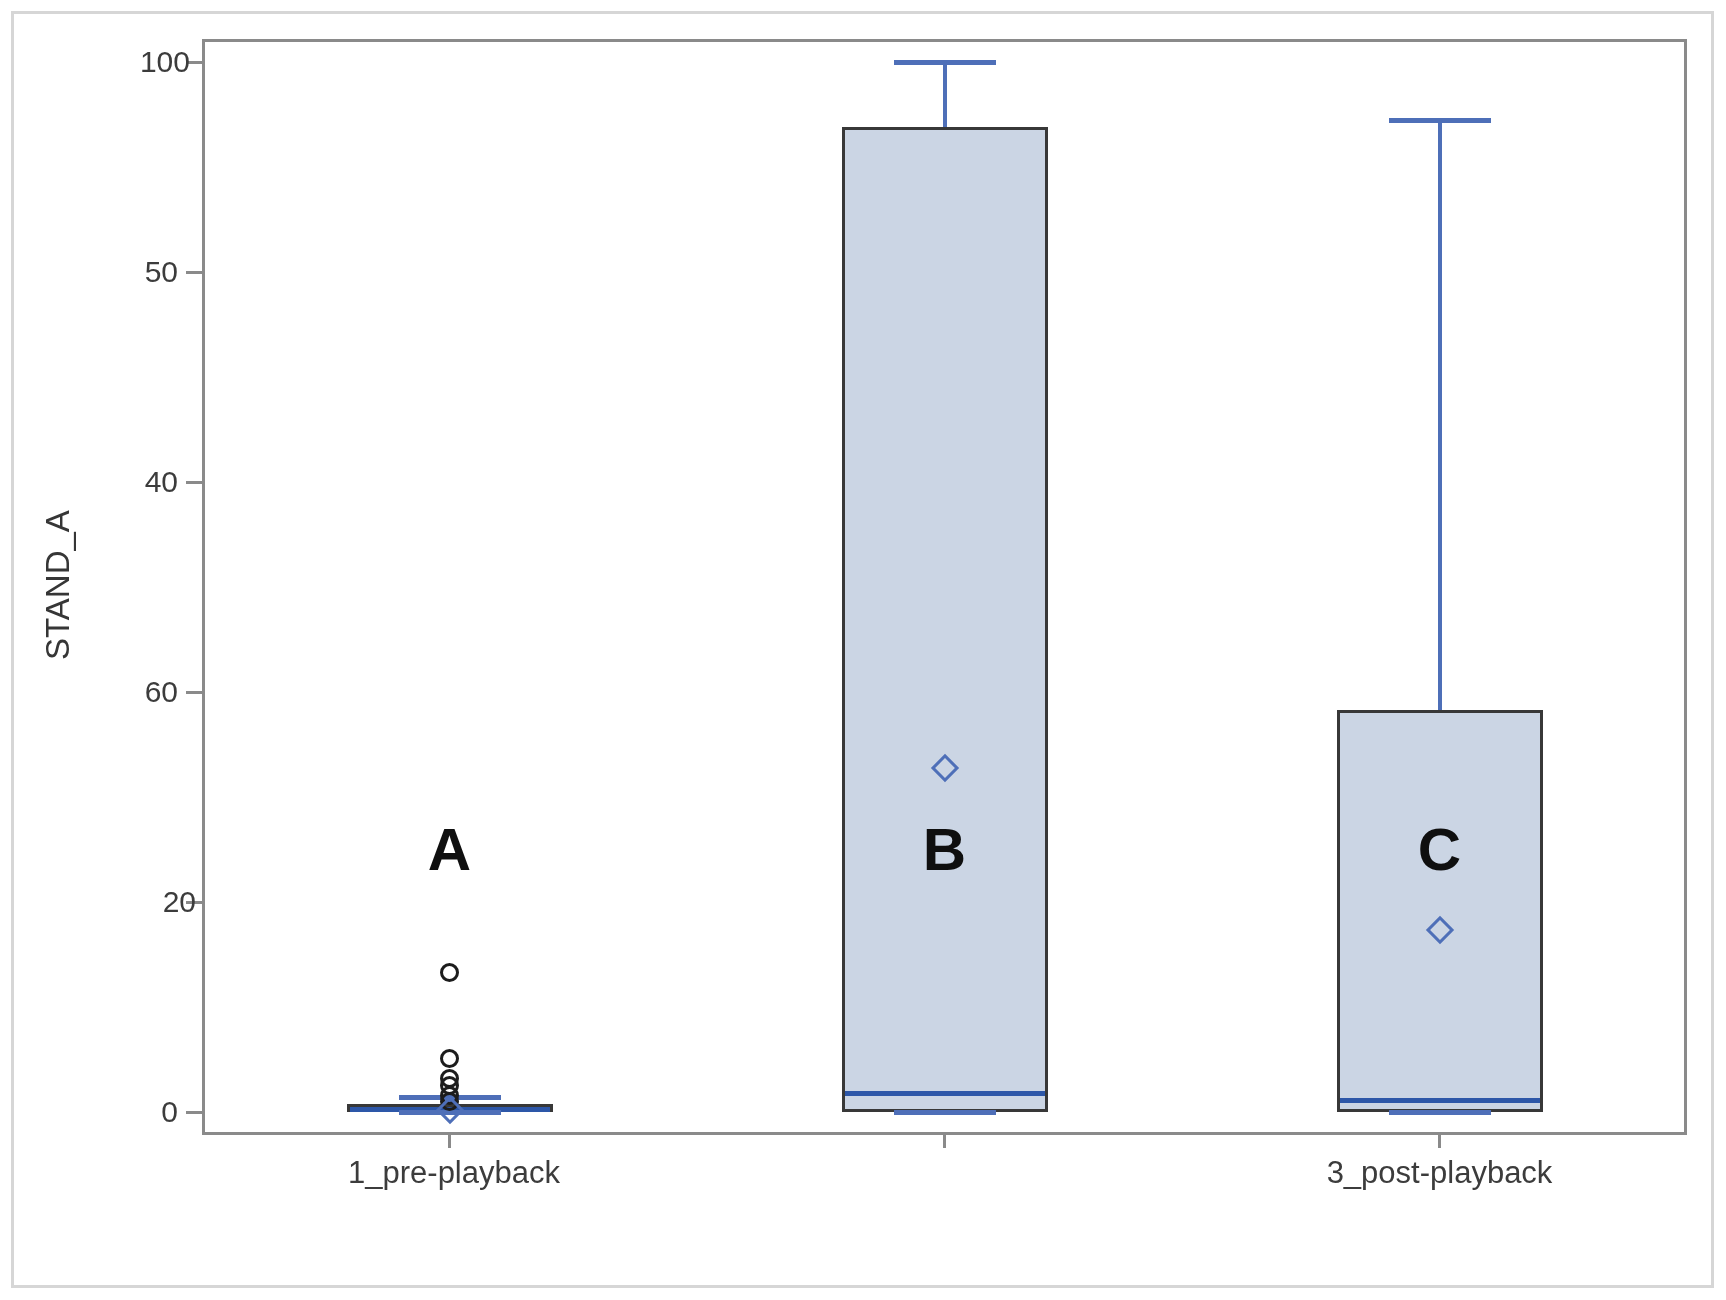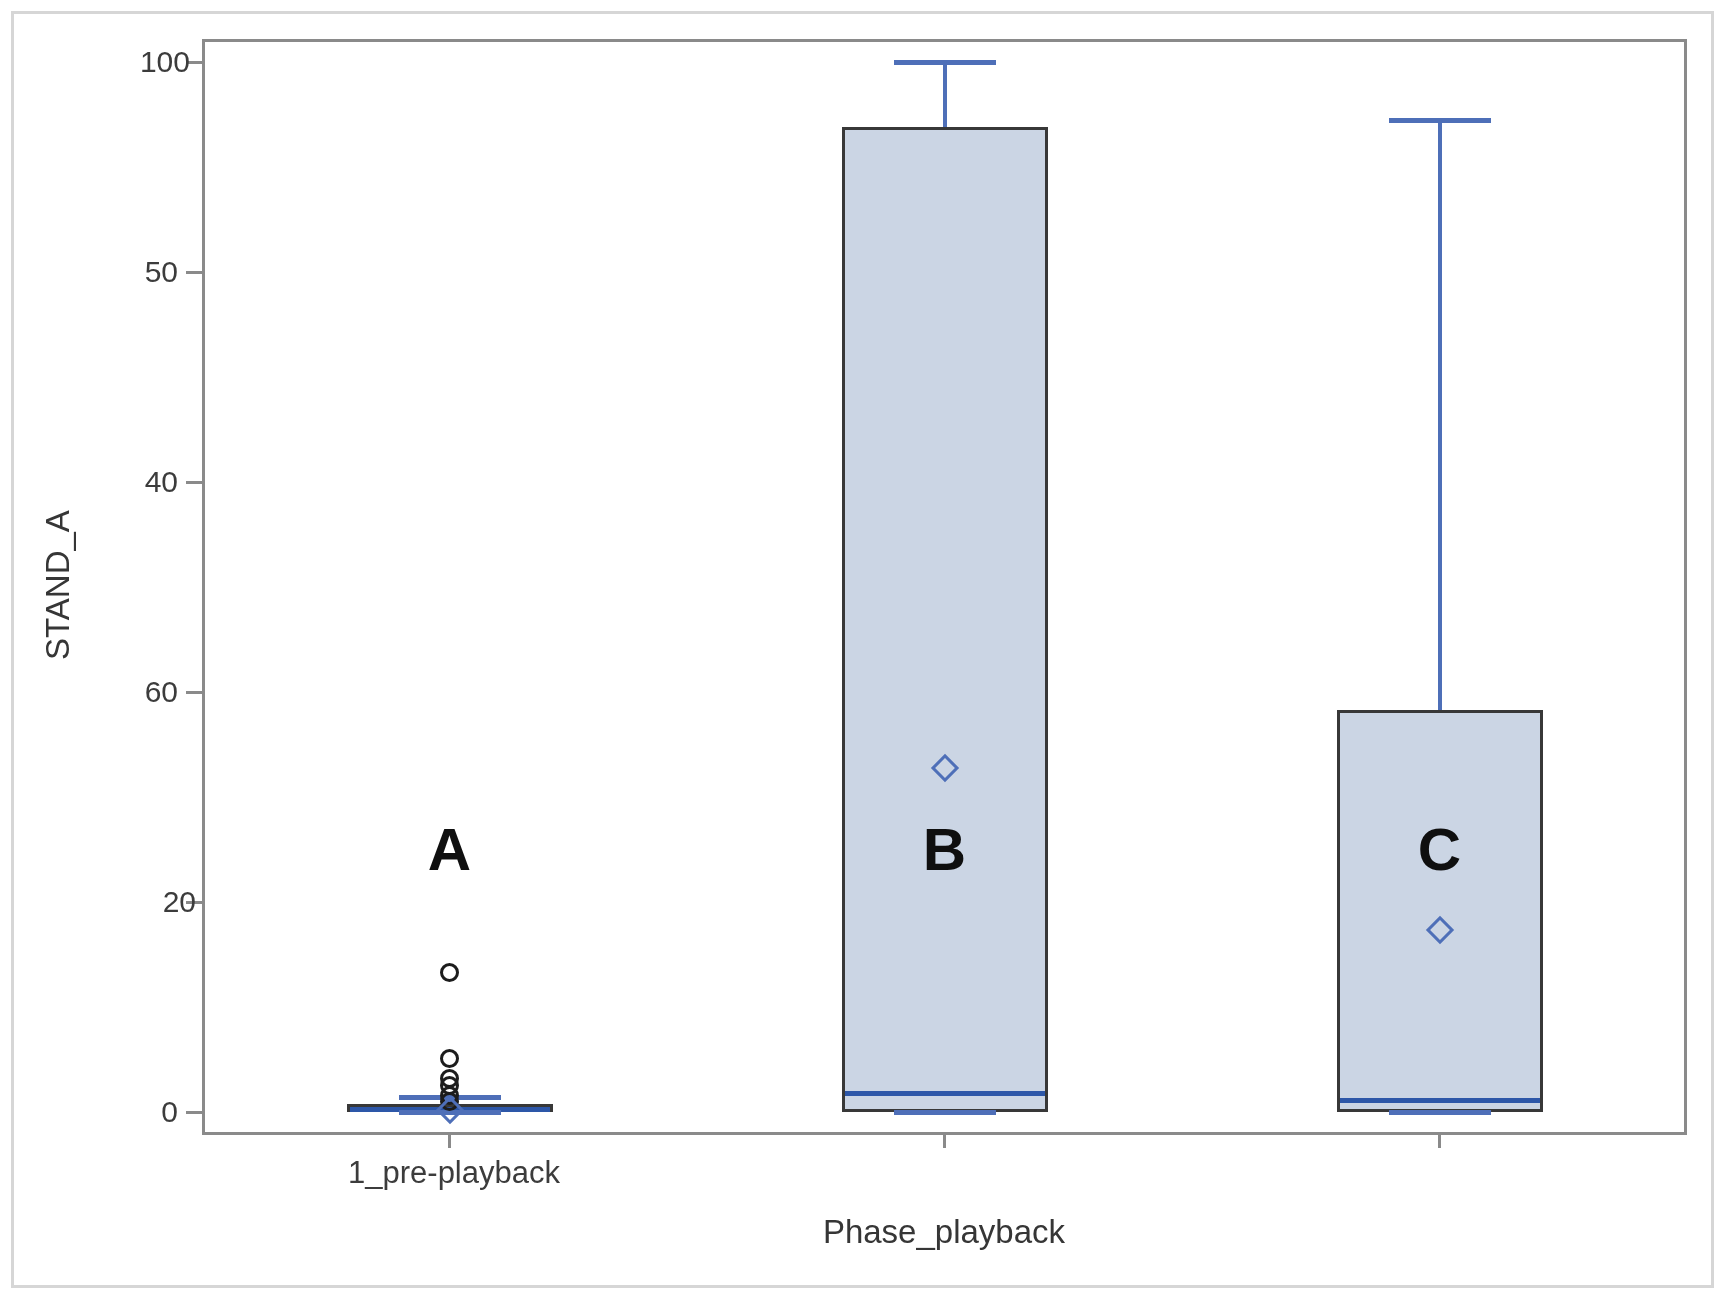--- a/index.html
+++ b/index.html
@@ -46,20 +46,21 @@
       <div class="ytick-mark" style="left: 186px; top: 480.5px;"></div>
       <div class="ytick-label" style="left: 68px; top: 467px;">40</div>
       <div class="ytick-mark" style="left: 186px; top: 270.5px;"></div>
       <div class="ytick-label" style="left: 68px; top: 257px;">50</div>
       <div class="ytick-mark" style="left: 186px; top: 60.5px;"></div>
       <div class="ytick-label" style="left: 80px; top: 47px;">100</div>
       <div class="xtick-mark" style="left: 448px; top: 1135px;"></div>
       <div class="xtick-label" style="left: 284px; top: 1157px;">1_pre-playback</div>
       <div class="xtick-mark" style="left: 943px; top: 1135px;"></div>
       <div class="xtick-mark" style="left: 1438px; top: 1135px;"></div>
+      <div class="xtick-label" style="left: 1269.5px; top: 1157px;">3_post-playback</div>
       <div class="whisker-stem" style="left: 447.5px; top: 1097.3px; height: 6.3px;"></div>
       <div class="whisker-cap" style="left: 398.5px; top: 1095.3px; width: 102px;"></div>
       <div class="whisker-stem" style="left: 447.5px; top: 1112px; height: 0px;"></div>
       <div class="box" style="left: 346.5px; top: 1103.6px; width: 206px; height: 8.4px;"></div>
       <div class="median-line" style="left: 349.5px; top: 1107.4px; width: 200px;"></div>
       <div class="whisker-cap" style="left: 398.5px; top: 1110px; width: 102px;"></div>
       <div class="outlier-point" style="left: 440px; top: 962.85px;"></div>
       <div class="outlier-point" style="left: 440px; top: 1048.95px;"></div>
       <div class="outlier-point" style="left: 440px; top: 1068.9px;"></div>
       <div class="outlier-point" style="left: 440px; top: 1076.25px;"></div>
@@ -78,14 +79,13 @@
       <div class="whisker-stem" style="left: 1437.5px; top: 119.75px; height: 590.1px;"></div>
       <div class="whisker-cap" style="left: 1388.5px; top: 117.75px; width: 102px;"></div>
       <div class="whisker-stem" style="left: 1437.5px; top: 1112px; height: 0px;"></div>
       <div class="box" style="left: 1336.5px; top: 709.85px; width: 206px; height: 402.15px;"></div>
       <div class="median-line" style="left: 1339.5px; top: 1097.95px; width: 200px;"></div>
       <div class="whisker-cap" style="left: 1388.5px; top: 1110px; width: 102px;"></div>
       <div class="mean-marker" style="left: 1429.5px; top: 920.35px;"></div>
       <div class="group-letter" style="left: 1329.5px; top: 819.5px;">C</div>
     </div>
   <div class="axis-title" id="y-title">STAND_A</div>
-  <div class="axis-title" id="x-title">Phase_playback</div>
 </div>
 
 </body></html>

